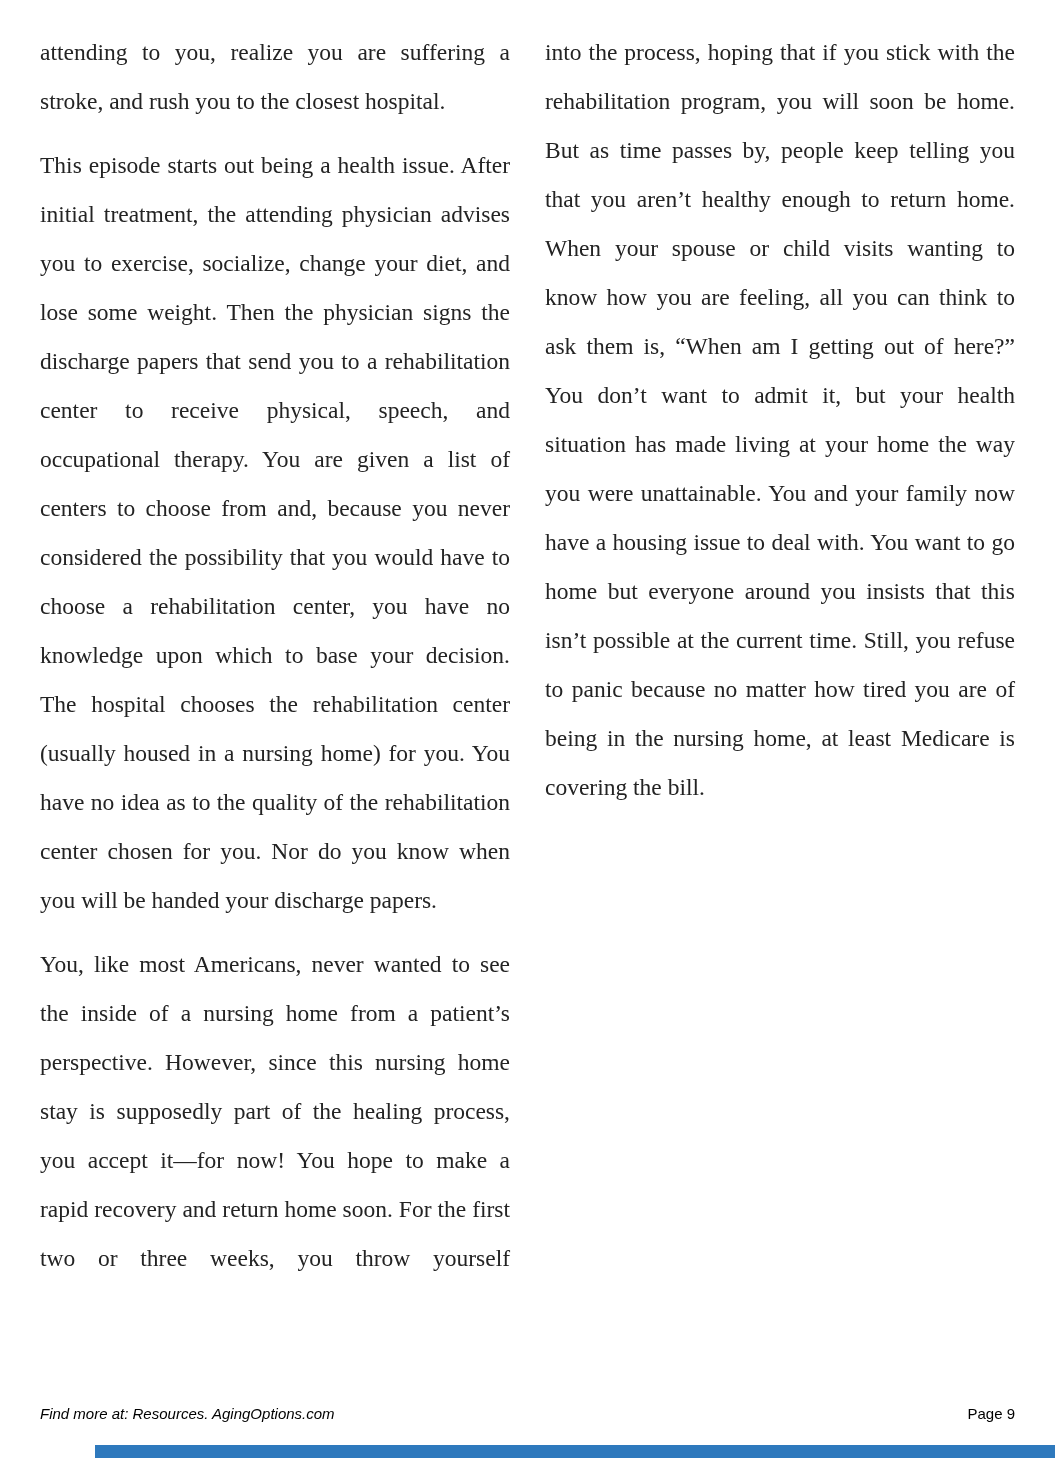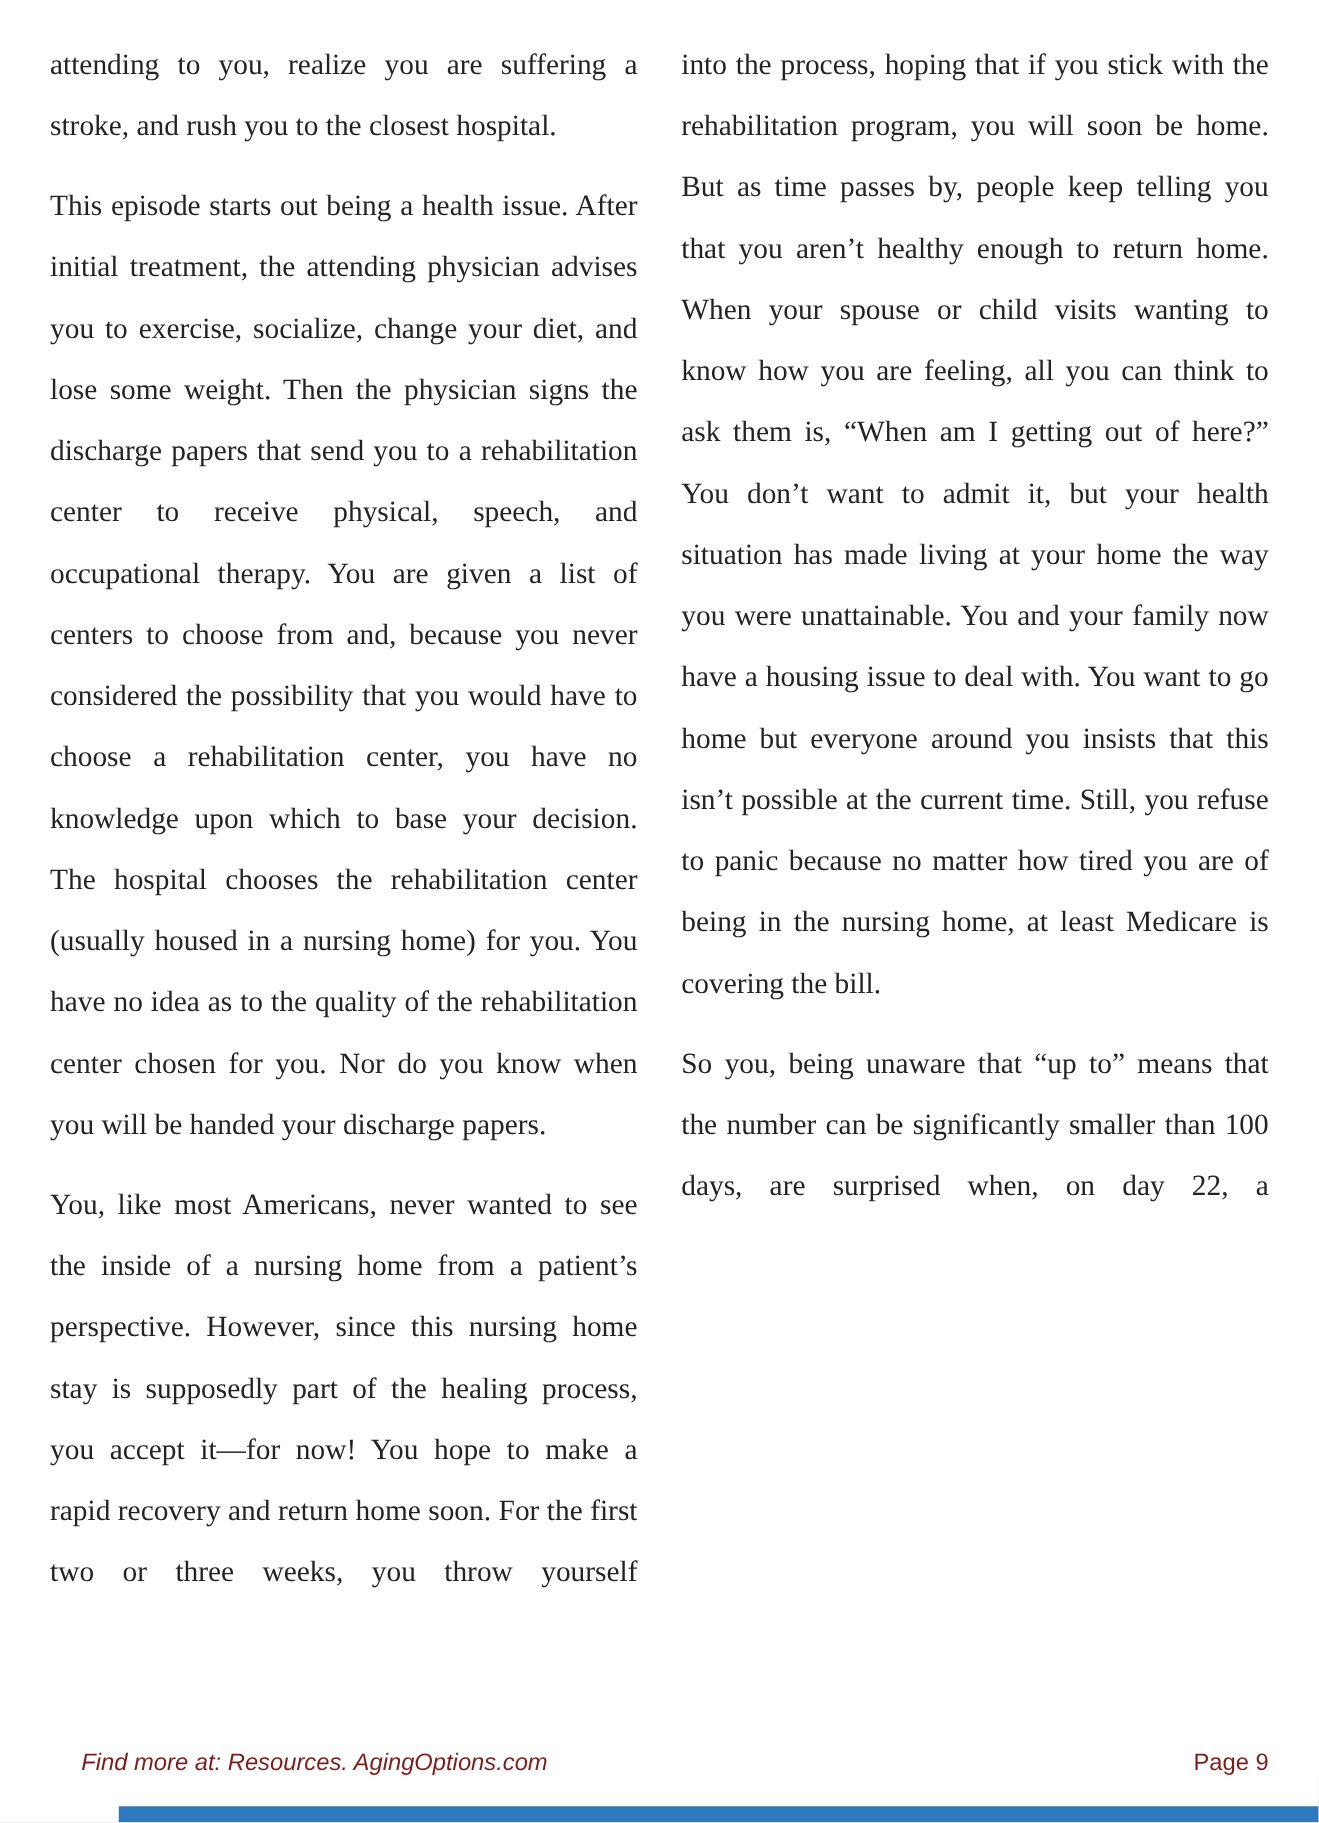--- a/index.html
+++ b/index.html
@@ -46,23 +46,22 @@
   }
   .footer {
     position: absolute;
     left: 40px;
     right: 40px;
     bottom: 36px;
     display: flex;
     justify-content: space-between;
     align-items: baseline;
     font-family: "Liberation Sans", "DejaVu Sans", sans-serif;
-    font-size: 19px;
-    color: #7f1d1d;
-    margin-left: 25px;
+    font-size: 15px;
+    color: #000000;
   }
   .footer .find-more {
     font-style: italic;
   }
   .bottom-bar {
     position: absolute;
     bottom: 0;
     left: 95px;
     right: 0;
     height: 13px;
@@ -79,21 +78,20 @@
     <div class="col">
       <p>attending to you, realize you are suffering a stroke, and rush you to the closest hospital.</p>
       <p>This episode starts out being a health issue. After initial treatment, the attending physician advises you to exercise, socialize, change your diet, and lose some weight. Then the physician signs the discharge papers that send you to a rehabilitation center to receive physical, speech, and occupational therapy. You are given a list of centers to choose from and, because you never considered the possibility that you would have to choose a rehabilitation center, you have no knowledge upon which to base your decision. The hospital chooses the rehabilitation center (usually housed in a nursing home) for you. You have no idea as to the quality of the rehabilitation center chosen for you. Nor do you know when you will be handed your discharge papers.</p>
       <p class="cont-end">You, like most Americans, never wanted to see the inside of a nursing home from a patient’s perspective. However, since this nursing home stay is supposedly part of the healing process, you accept it—for now! You hope to make a rapid recovery and return home soon. For the first two or three weeks, you throw yourself</p>
     </div>
 
     <div class="divider"></div>
 
     <div class="col">
       <p>into the process, hoping that if you stick with the rehabilitation program, you will soon be home. But as time passes by, people keep telling you that you aren’t healthy enough to return home. When your spouse or child visits wanting to know how you are feeling, all you can think to ask them is, “When am I getting out of here?” You don’t want to admit it, but your health situation has made living at your home the way you were unattainable. You and your family now have a housing issue to deal with. You want to go home but everyone around you insists that this isn’t possible at the current time. Still, you refuse to panic because no matter how tired you are of being in the nursing home, at least Medicare is covering the bill.</p>
-      <p class="cont-end">So you, being unaware that “up to” means that the number can be significantly smaller than 100 days, are surprised when, on day 22, a</p>
     </div>
 
   </div>
 
   <div class="footer">
     <span class="find-more">Find more at: Resources. AgingOptions.com</span>
     <span class="page-num">Page 9</span>
   </div>
 
   <div class="bottom-bar"></div>

